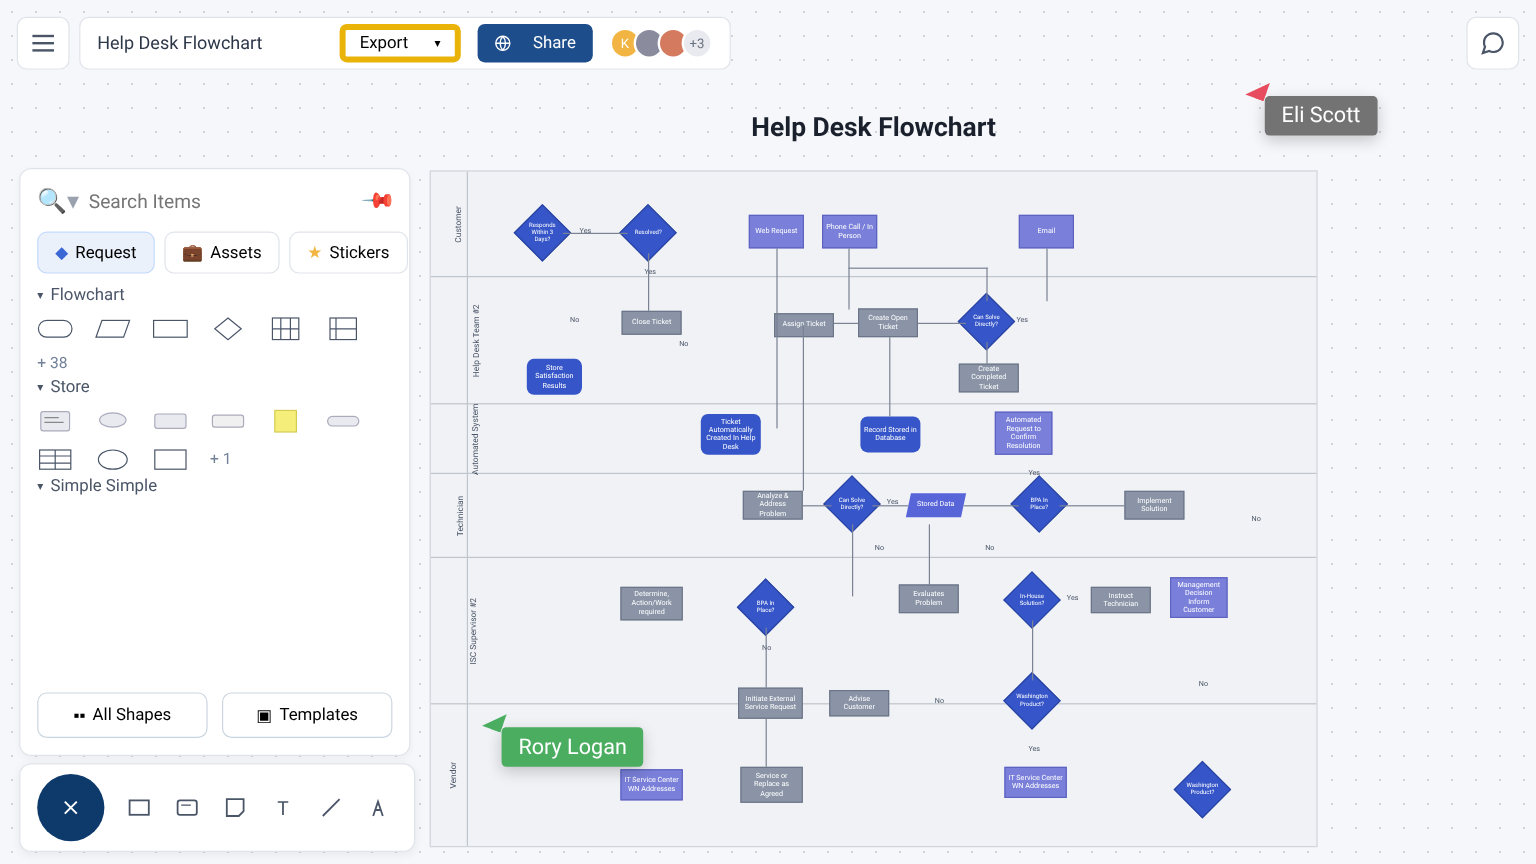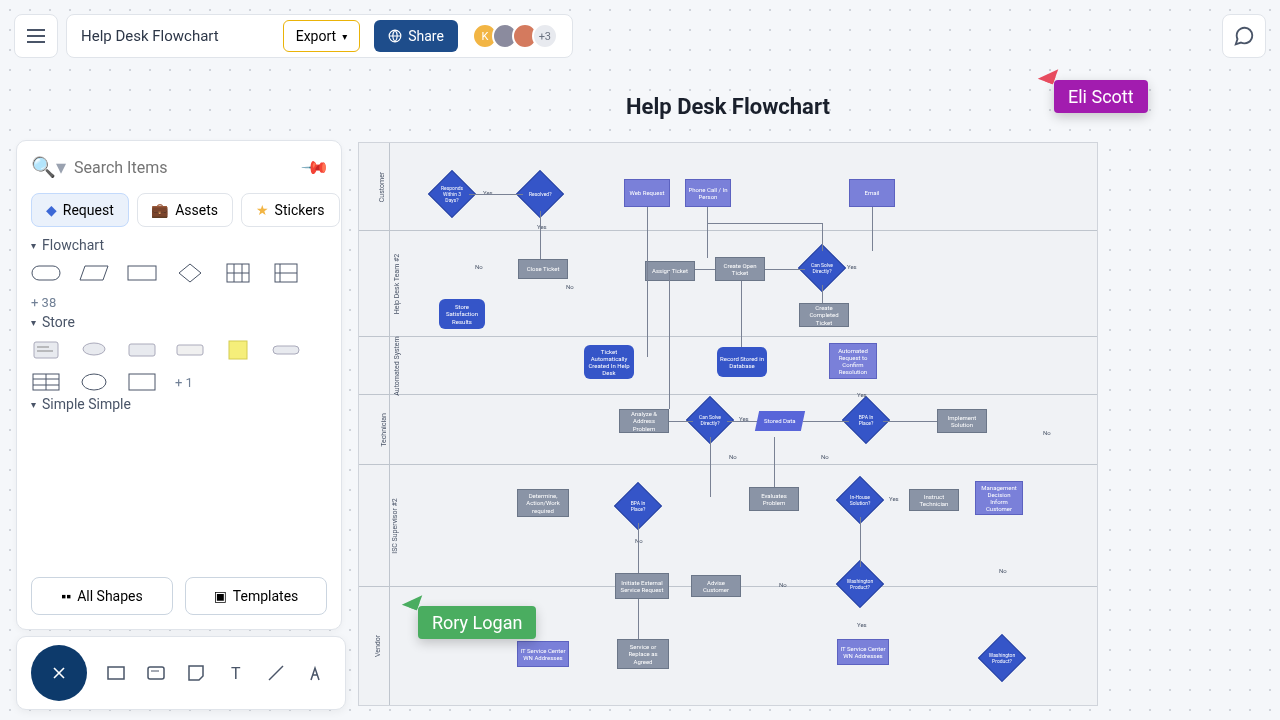--- a/index.html
+++ b/index.html
@@ -5,22 +5,22 @@
 *{box-sizing:border-box;margin:0;padding:0;font-family:-apple-system,BlinkMacSystemFont,"Segoe UI",Roboto,sans-serif}
 body{background:#f5f7fa;width:1280px;height:720px;overflow:hidden;position:relative}
 .dotgrid{position:absolute;inset:0;background-image:radial-gradient(#d0d4db 1px,transparent 1px);background-size:20px 20px}
 .topbar{position:absolute;top:14px;left:14px;display:flex;gap:8px;align-items:center}
 .iconbtn{width:44px;height:44px;background:#fff;border:1px solid #e0e4ea;border-radius:8px;display:flex;align-items:center;justify-content:center;cursor:pointer}
 .hamburger{width:18px;height:2px;background:#4a5568;position:relative}
 .hamburger::before,.hamburger::after{content:"";position:absolute;width:18px;height:2px;background:#4a5568;left:0}
 .hamburger::before{top:-6px}.hamburger::after{top:6px}
 .titlebar{height:44px;background:#fff;border:1px solid #e0e4ea;border-radius:8px;display:flex;align-items:center;padding:0 14px;gap:14px}
 .doctitle{font-size:15px;color:#2d3748;padding-right:50px}
-.exportbtn{height:32px;border:1px solid #eab308;border-radius:6px;background:#fff;padding:0 12px;display:flex;align-items:center;gap:6px;font-size:14px;cursor:pointer}
-.sharebtn{height:32px;background:#1e4d8b;color:#fff;border-radius:6px;padding:12px 14px;display:flex;align-items:center;gap:6px;font-size:14px;cursor:pointer;border:none}
+.exportbtn{height:32px;border:5px solid #eab308;border-radius:6px;background:#fff;padding:0 12px;display:flex;align-items:center;gap:22px;font-size:14px;cursor:pointer}
+.sharebtn{height:32px;background:#1e4d8b;color:#fff;border-radius:6px;padding:12px 14px;display:flex;align-items:center;gap:18px;font-size:14px;cursor:pointer;border:none}
 .sharebtn svg{width:14px;height:14px}
 .avatars{display:flex;align-items:center}
 .avatar{width:26px;height:26px;border-radius:50%;border:2px solid #fff;margin-left:-6px;display:flex;align-items:center;justify-content:center;font-size:11px;color:#fff}
 .avatar:first-child{margin-left:0}
 .chatbtn{position:absolute;top:14px;right:14px;width:44px;height:44px;background:#fff;border:1px solid #e0e4ea;border-radius:8px;display:flex;align-items:center;justify-content:center;cursor:pointer}
 
 .sidebar{position:absolute;top:140px;left:16px;width:326px;background:#fff;border:1px solid #e0e4ea;border-radius:10px;padding:14px;height:490px;box-shadow:0 2px 6px rgba(0,0,0,.04)}
 .searchrow{display:flex;align-items:center;gap:8px;margin-bottom:14px}
 .searchicon{color:#9aa2b0;font-size:20px}
 .searchinput{border:none;font-size:16px;color:#4a5568;flex:1;outline:none}
@@ -49,21 +49,21 @@
 .node{position:absolute;font-size:6px;text-align:center;display:flex;align-items:center;justify-content:center;padding:2px;line-height:1.2}
 .rect{background:#8a94a6;color:#fff;border:1px solid #6b7688}
 .vrect{background:#7a80d9;color:#fff;border:1px solid #5c62c0}
 .diamond-shape{background:#3555c8;color:#fff;transform:rotate(45deg);width:34px;height:34px;border:1px solid #2a44a0}
 .diamond-shape span{transform:rotate(-45deg);display:block;font-size:5px}
 .cyl{background:#3555c8;color:#fff;border-radius:6px}
 .lbl{position:absolute;font-size:6px;color:#4a5568}
 
 .cursor-tag{position:absolute;padding:6px 14px;color:#fff;font-size:18px;border-radius:4px;box-shadow:0 4px 12px rgba(0,0,0,.2)}
 .cursor-tag::before{content:"";position:absolute;top:-14px;left:-14px;width:0;height:0;border:8px solid transparent}
-.tag-red{background:#a21caf}
+.tag-red{background:#737373}
 .tag-red::before{border-right-color:#e74c5f;border-bottom-color:#e74c5f;transform:rotate(20deg)}
 .tag-green{background:#4aad60}
 .tag-green::before{border-right-color:#4aad60;border-bottom-color:#4aad60;transform:rotate(20deg)}
 
 .conn{position:absolute;background:#7a8294}
 </style>
 </head>
 <body>
 <div class="dotgrid"></div>
 

